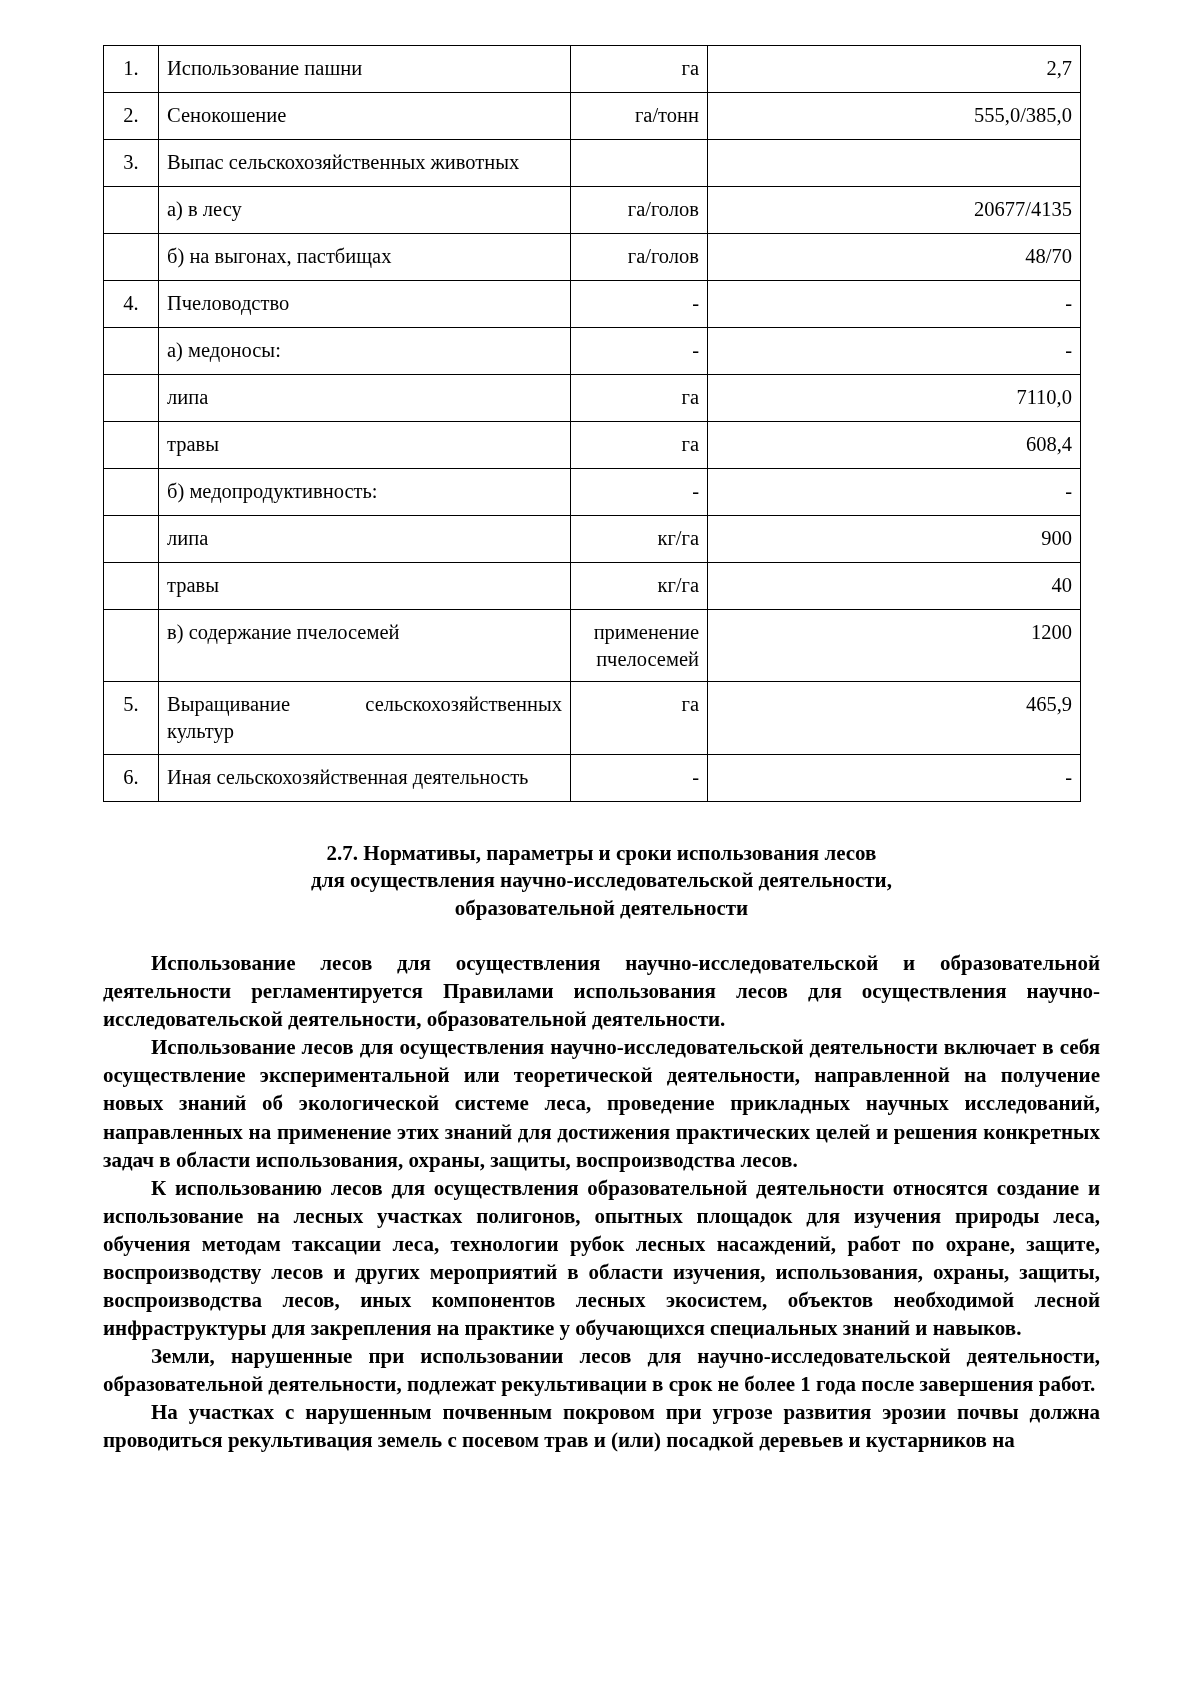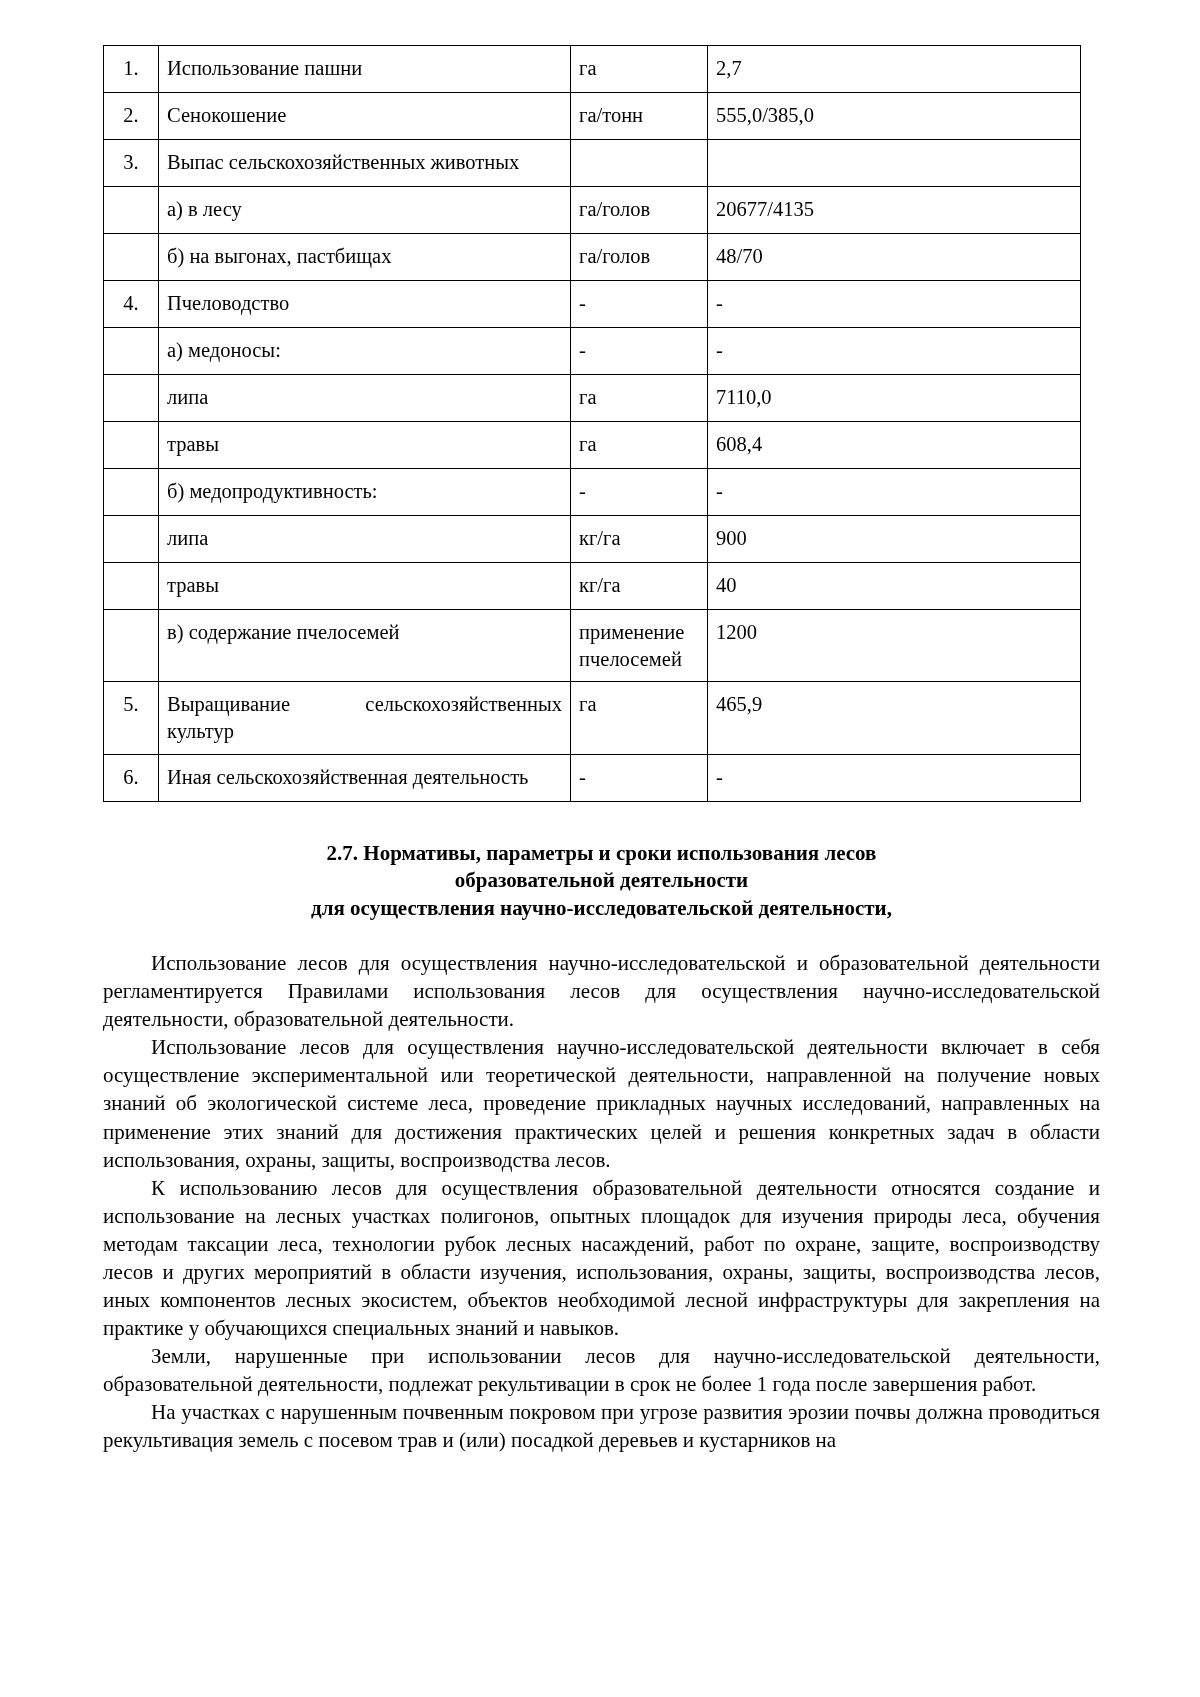--- a/index.html
+++ b/index.html
@@ -55,24 +55,24 @@
     padding-left: 10px;
     padding-right: 6px;
     hyphens: none;
     margin-left: 40px;
   }
   td.name.justify-full {
     text-align: justify;
     text-align-last: left;
   }
   td.unit {
-    text-align: left;
+    text-align: right;
   }
   td.val {
-    text-align: left;
+    text-align: right;
   }
   td.tall { height: 56px; }
 
   
   .section-heading {
     margin: 38px 0 10px 0;
     text-align: center;
     font-weight: bold;
     font-size: 21px;
     line-height: 1.33;
@@ -86,20 +86,21 @@
     line-height: 1.335;
     text-align: justify;
     text-justify: inter-word;
   }
   .body-text p {
     margin: 0;
     text-indent: 48px;
     text-align: justify;
     text-align-last: left;
     hyphens: none;
+    font-weight: bold;
   }
 </style>
 </head>
 <body>
 
 <div class="page">
 
   <table class="agri-table">
     <colgroup>
       <col class="c-num">
@@ -196,22 +197,22 @@
         <td class="num">6.</td>
         <td class="name">Иная сельскохозяйственная деятельность</td>
         <td class="unit">-</td>
         <td class="val">-</td>
       </tr>
     </tbody>
   </table>
 
   <div class="section-heading">
     <span class="hl">2.7. Нормативы, параметры и сроки использования лесов</span>
+    <span class="hl">для осуществления научно-исследовательской деятельности,</span>
     <span class="hl">образовательной деятельности</span>
-    <span class="hl">для осуществления научно-исследовательской деятельности,</span>
   </div>
 
   <div class="body-text">
     <p>Использование лесов для осуществления научно-исследовательской и образовательной деятельности регламентируется Правилами использования лесов для осуществления научно-исследовательской деятельности, образовательной деятельности.</p>
     <p>Использование лесов для осуществления научно-исследовательской деятельности включает в себя осуществление экспериментальной или теоретической деятельности, направленной на получение новых знаний об экологической системе леса, проведение прикладных научных исследований, направленных на применение этих знаний для достижения практических целей и решения конкретных задач в области использования, охраны, защиты, воспроизводства лесов.</p>
     <p>К использованию лесов для осуществления образовательной деятельности относятся создание и использование на лесных участках полигонов, опытных площадок для изучения природы леса, обучения методам таксации леса, технологии рубок лесных насаждений, работ по охране, защите, воспроизводству лесов и других мероприятий в области изучения, использования, охраны, защиты, воспроизводства лесов, иных компонентов лесных экосистем, объектов необходимой лесной инфраструктуры для закрепления на практике у обучающихся специальных знаний и навыков.</p>
     <p>Земли, нарушенные при использовании лесов для научно-исследовательской деятельности, образовательной деятельности, подлежат рекультивации в срок не более 1 года после завершения работ.</p>
     <p>На участках с нарушенным почвенным покровом при угрозе развития эрозии почвы должна проводиться рекультивация земель с посевом трав и (или) посадкой деревьев и кустарников на</p>
   </div>
 

